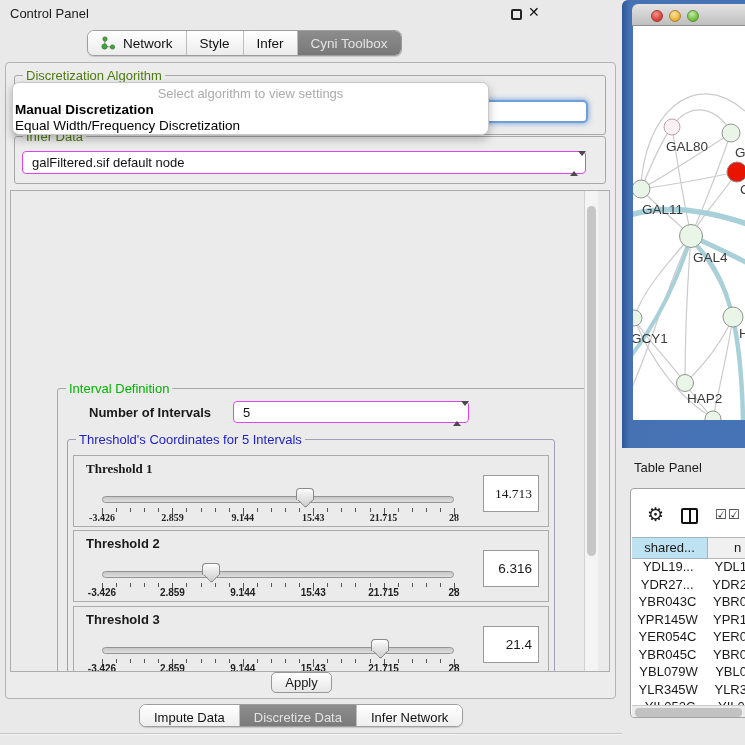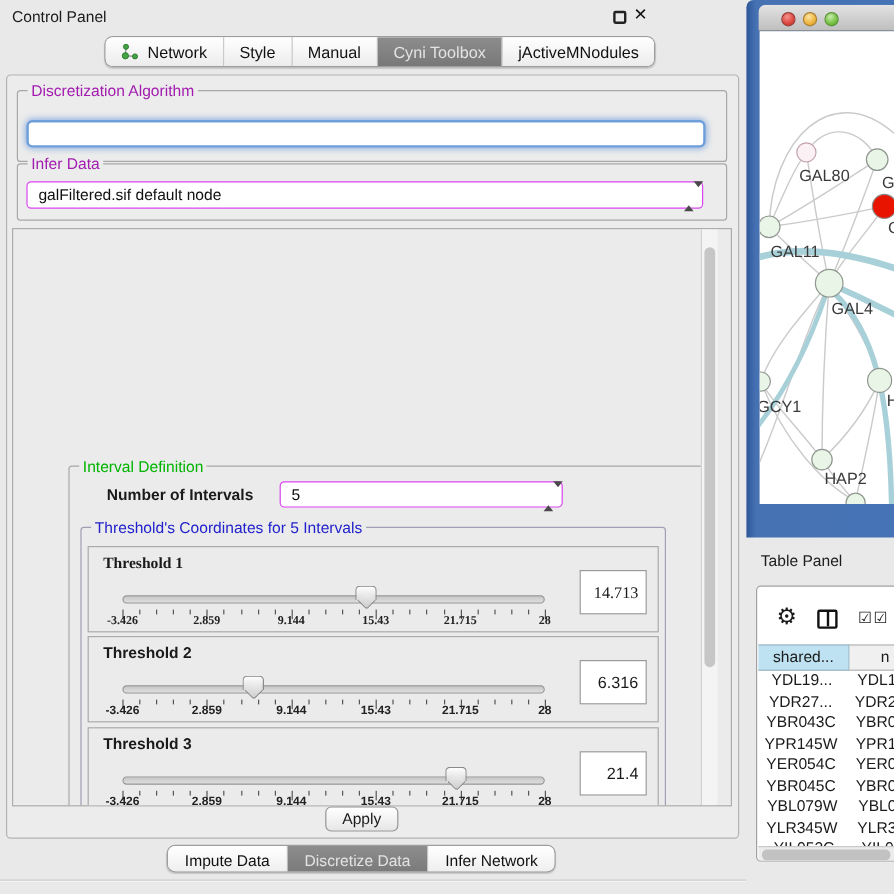--- a/index.html
+++ b/index.html
@@ -18,21 +18,21 @@
   .seg:last-child { border-right:none; }
   .seg.sel { background:linear-gradient(#8d8d8d,#787878); color:#e3e3e3; }
   #top-tabbar { left:87px; top:30px; }
   #bottom-tabbar { left:139px; top:704px; height:23px; }
   #bottom-tabbar .seg { font-size:13px; padding:12px 14px; }
   .net-tab-icon { width:15px; height:14px; margin-right:7px; }
 
   #main-panel { left:5px; top:62px; width:611px; height:637px; border:1px solid #b3b3b3; border-radius:4px; background:#ececec; }
 
   .groupbox { border:1px solid #a8a8a8; border-radius:3px; }
-  .group-title { position:absolute; top:-8px; left:8px; padding:0 3px; background:#ececec; font-size:13px; color:#a21caf; white-space:nowrap; }
+  .group-title { position:absolute; top:-8px; left:8px; padding:0 3px; background:#ececec; font-size:13px; color:#4d7c0f; white-space:nowrap; }
   .group-title.green { color:#00b400; }
   .group-title.blue { color:#2222cc; }
 
   #algo-group { left:14px; top:75px; width:592px; height:60px; }
   #algo-combo { left:22px; top:100px; width:566px; height:23px; background:#fff; border:2px solid #6f9fd8; border-radius:5px; box-shadow:0 0 5px 1px rgba(100,150,220,.7); }
 
   #algo-popup { left:12px; top:82px; width:477px; height:53px; background:#fff; border:1px solid #c9c9c9; border-radius:7px; box-shadow:0 4px 10px rgba(0,0,0,.28); z-index:6; overflow:hidden; }
   #popup-prompt { left:0; top:3px; width:100%; text-align:center; font-size:13px; color:#ababab; }
   .popup-item { left:2px; font-size:13.5px; color:#000; white-space:nowrap; }
 
@@ -112,37 +112,39 @@
           <circle cx="4" cy="3" r="2.1" fill="#44a344" stroke="#2c7a2c" stroke-width="0.8"></circle>
           <circle cx="3.5" cy="10.5" r="2.6" fill="#44a344" stroke="#2c7a2c" stroke-width="0.8"></circle>
           <circle cx="11.5" cy="11" r="2.1" fill="#44a344" stroke="#2c7a2c" stroke-width="0.8"></circle>
         </svg>
         <span>Network</span>
       </div>
       <div class="seg">
         <span>Style</span>
       </div>
       <div class="seg">
-        <span>Manual</span>
+        <span>Infer</span>
       </div>
       <div class="seg sel">
         <span>Cyni Toolbox</span>
       </div>
-      <div class="seg">
-        <span>jActiveMNodules</span>
-      </div>
     </div>
 
   <div id="main-panel" class="abs"></div>
 
   <div id="algo-group" class="abs groupbox">
     <span class="group-title">Discretization Algorithm</span>
   </div>
   <div id="algo-combo" class="abs"></div>
 
+  <div id="algo-popup" class="abs">
+    <div id="popup-prompt" class="abs">Select algorithm to view settings</div>
+  <div class="abs popup-item" style="top: 19px; font-weight: bold;">Manual Discretization</div>
+      <div class="abs popup-item" style="top: 35px; font-weight: normal;">Equal Width/Frequency Discretization</div>
+    </div>
 
   <div id="td-group" class="abs groupbox">
     <span class="group-title">Infer Data</span>
   </div>
   <div id="td-combo" class="abs combo">
     <span class="val">galFiltered.sif default node</span>
     <span class="spinners"><span class="spin-up"></span><span class="spin-dn"></span></span>
   </div>
 
   <div id="content-panel" class="abs">

